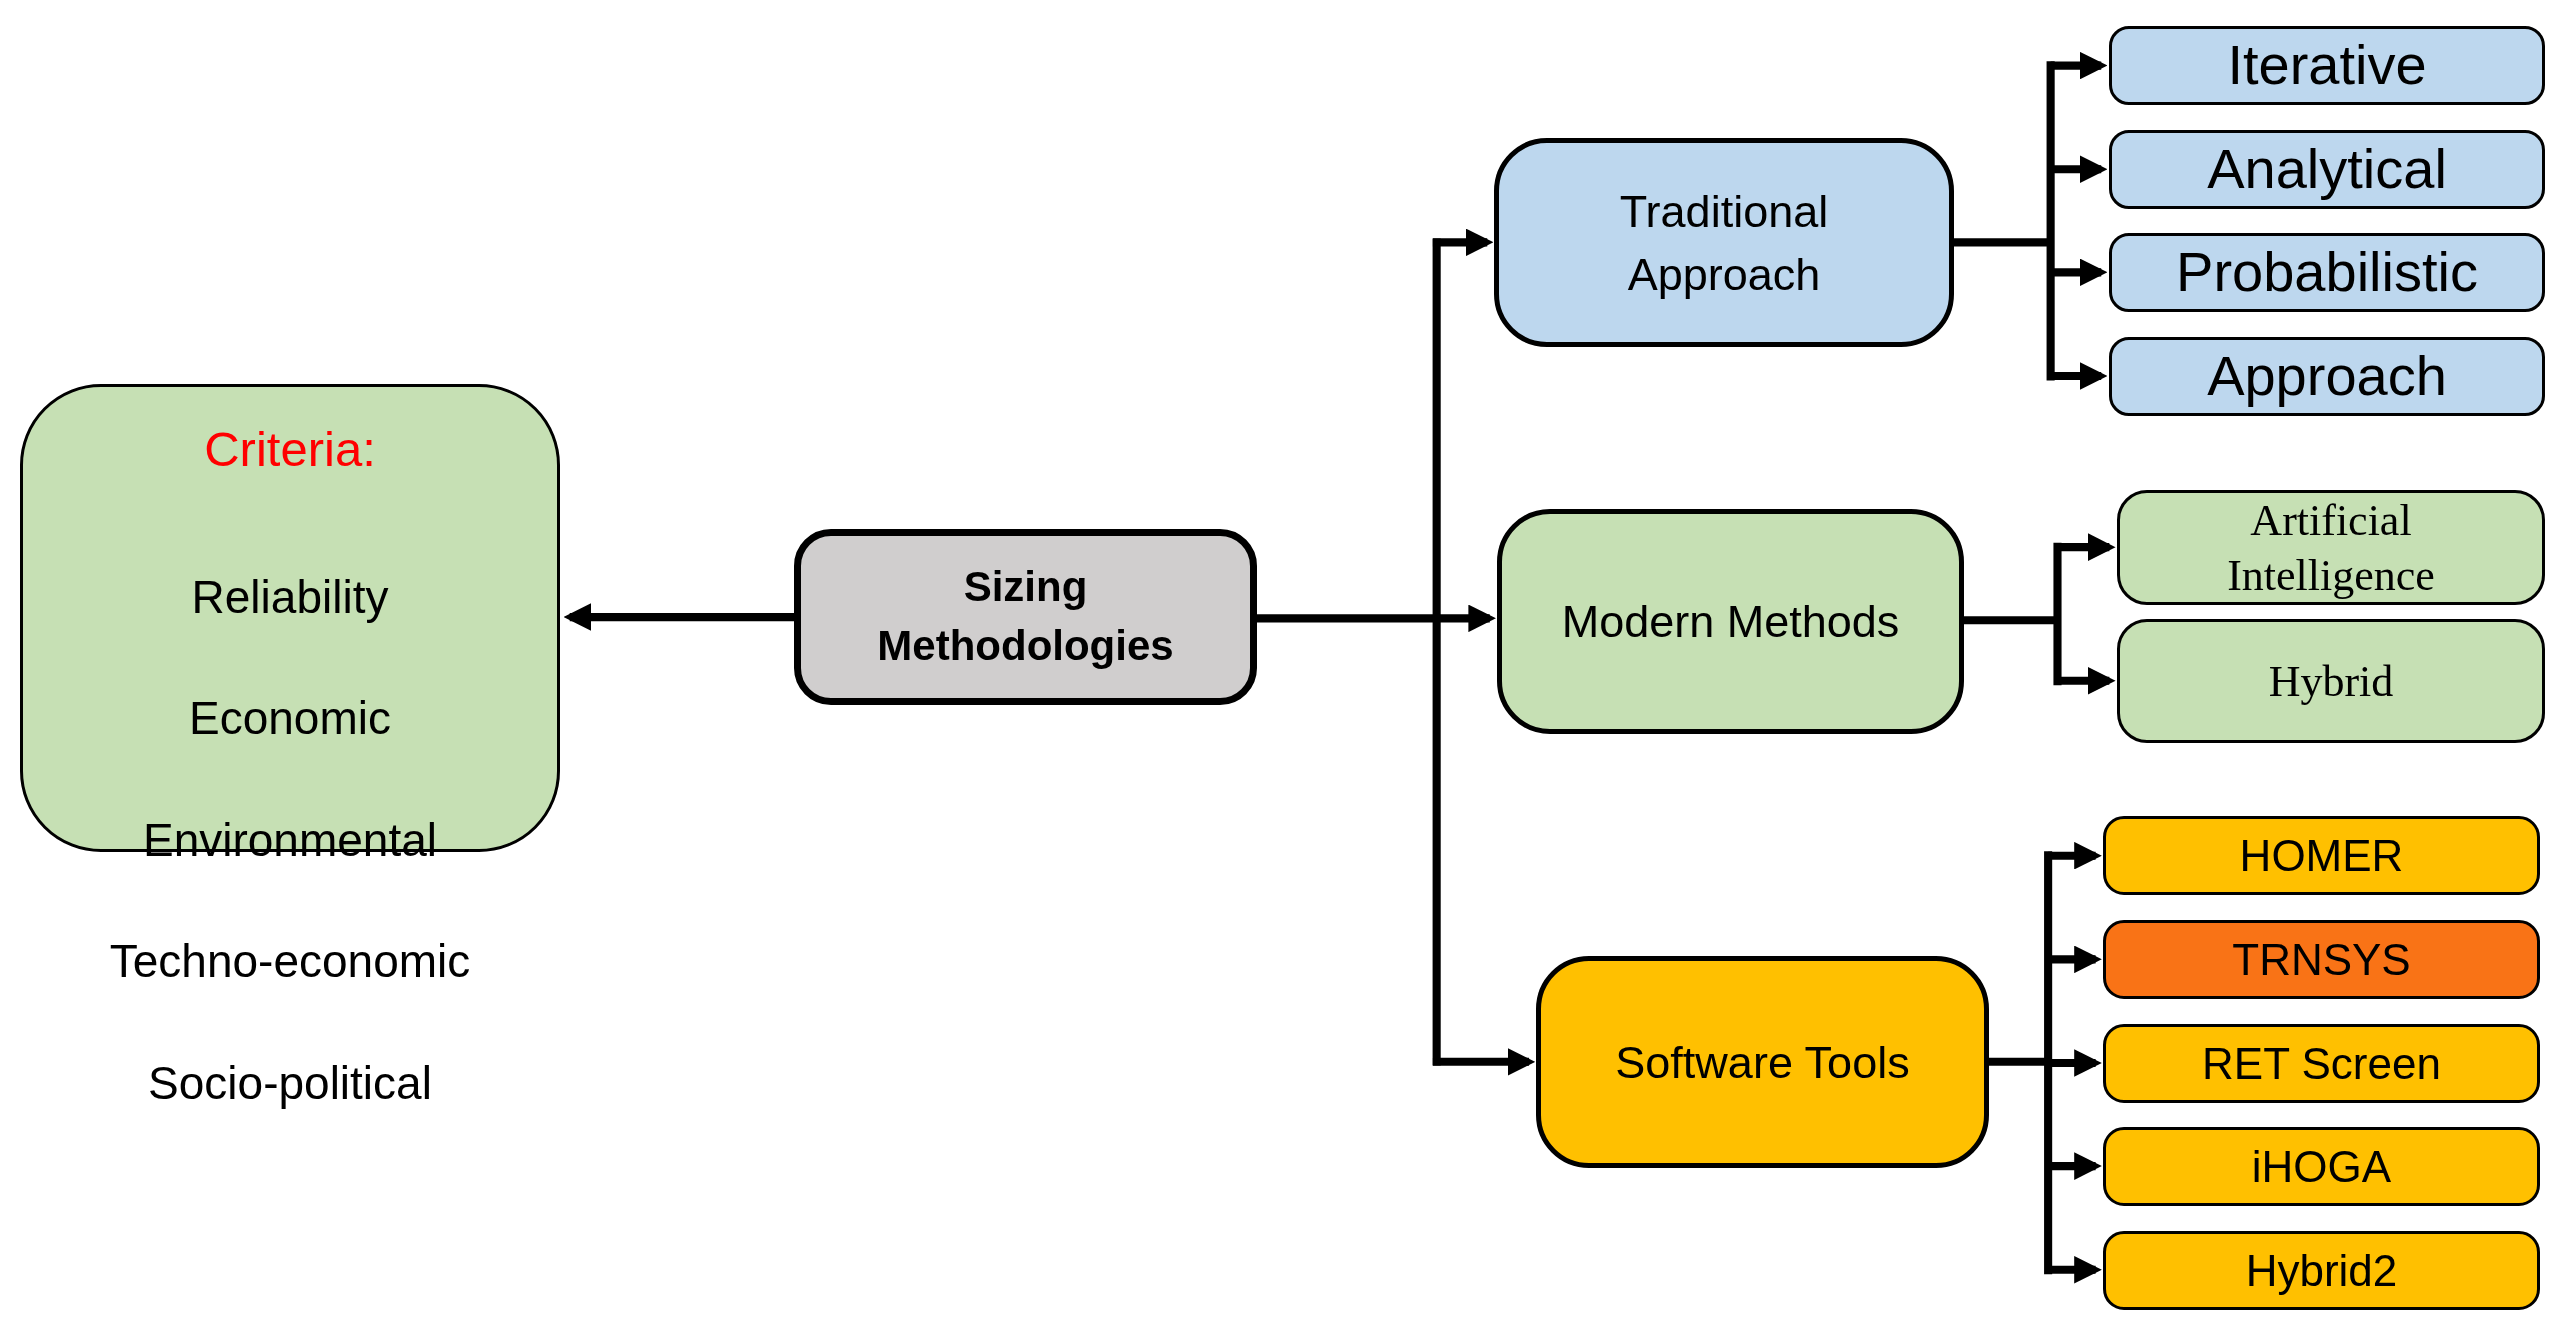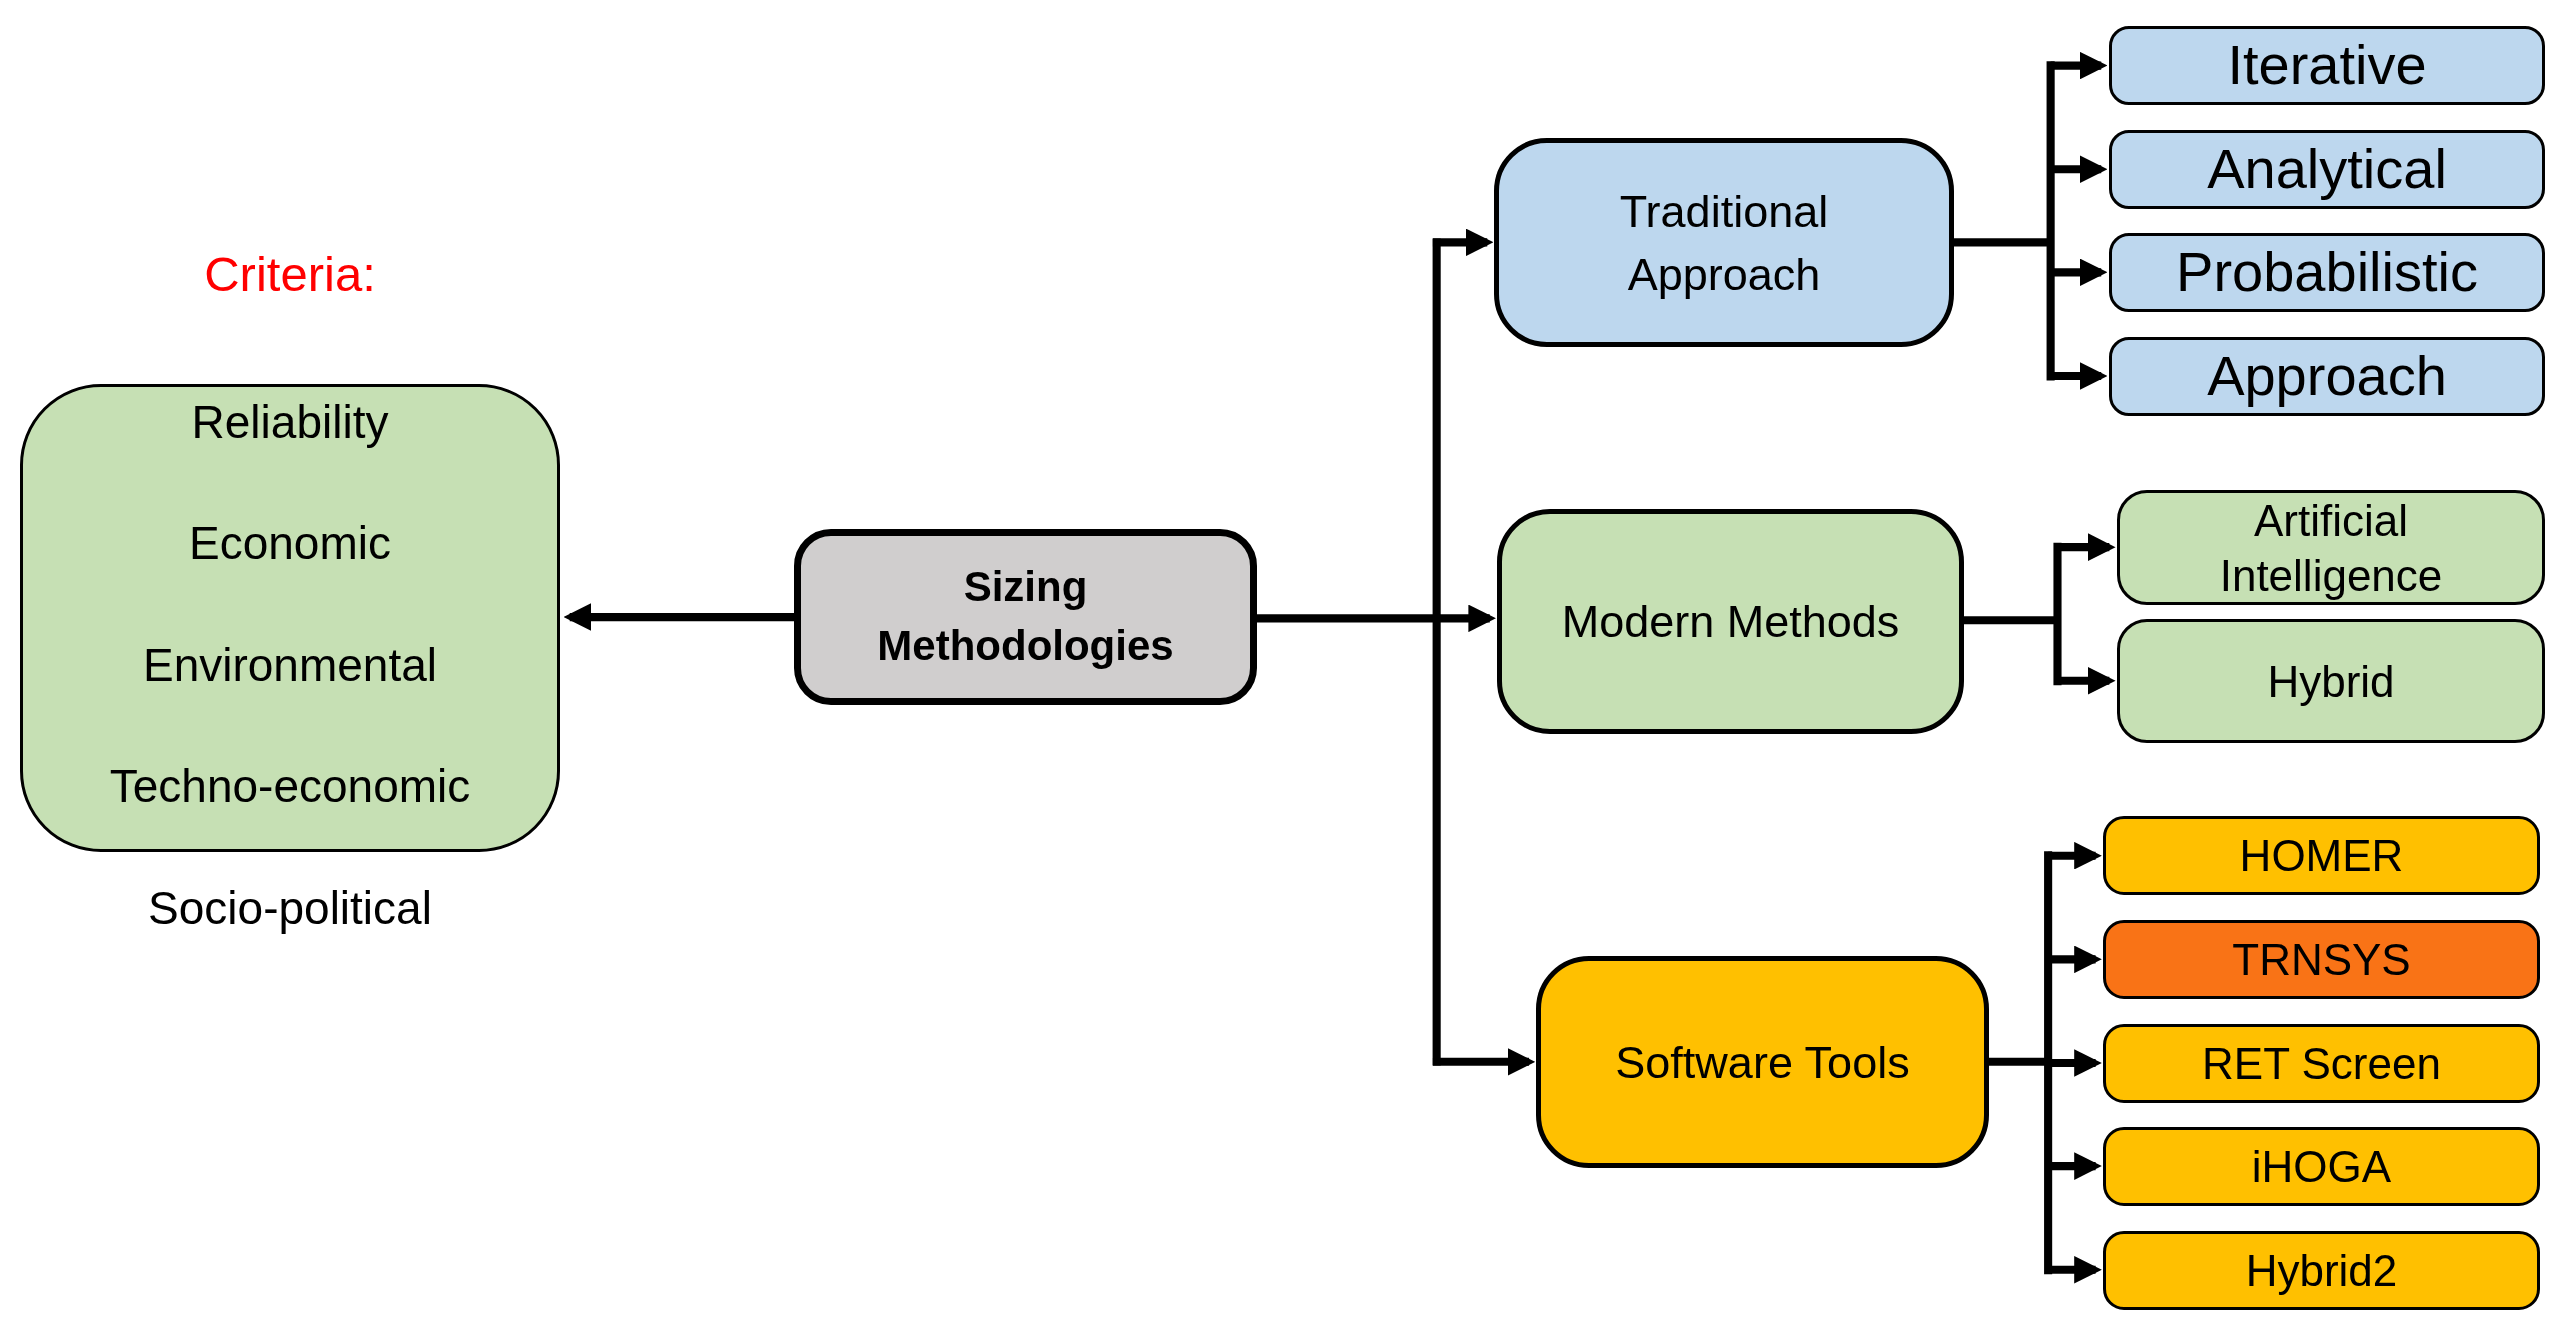--- a/index.html
+++ b/index.html
@@ -31,27 +31,27 @@
     align-items: center;
     justify-content: center;
     text-align: center;
     white-space: pre-line;
     font-size: 45px;
     line-height: 1.4;
   }
   .node.category { border-width: 5.6px; border-radius: 53px; }
   .node.child    { border-width: 3.7px; }
   .blue-child    { border-radius: 20px; font-size: 56px; }
-  .green-child   { border-radius: 30px; font-size: 44px; line-height: 1.25; }
+  .green-child   { border-radius: 30px; font-size: 44px; line-height: 1.25; font-family: Liberation Serif, serif; }
   .orange-child  { border-radius: 21px; font-size: 44px; text-align: right; }
 
   #criteria-box {
     border-width: 3.1px;
     border-radius: 81px;
-    justify-content: center;
+    justify-content: flex-start;
     padding: 32px 12.5px 25px 12.5px;
   }
   #criteria-title {
     font-size: 49px;
     line-height: 1.25;
   }
   #criteria-items {
     margin-top: 26px;
     font-size: 46px;
     line-height: 1.32;

